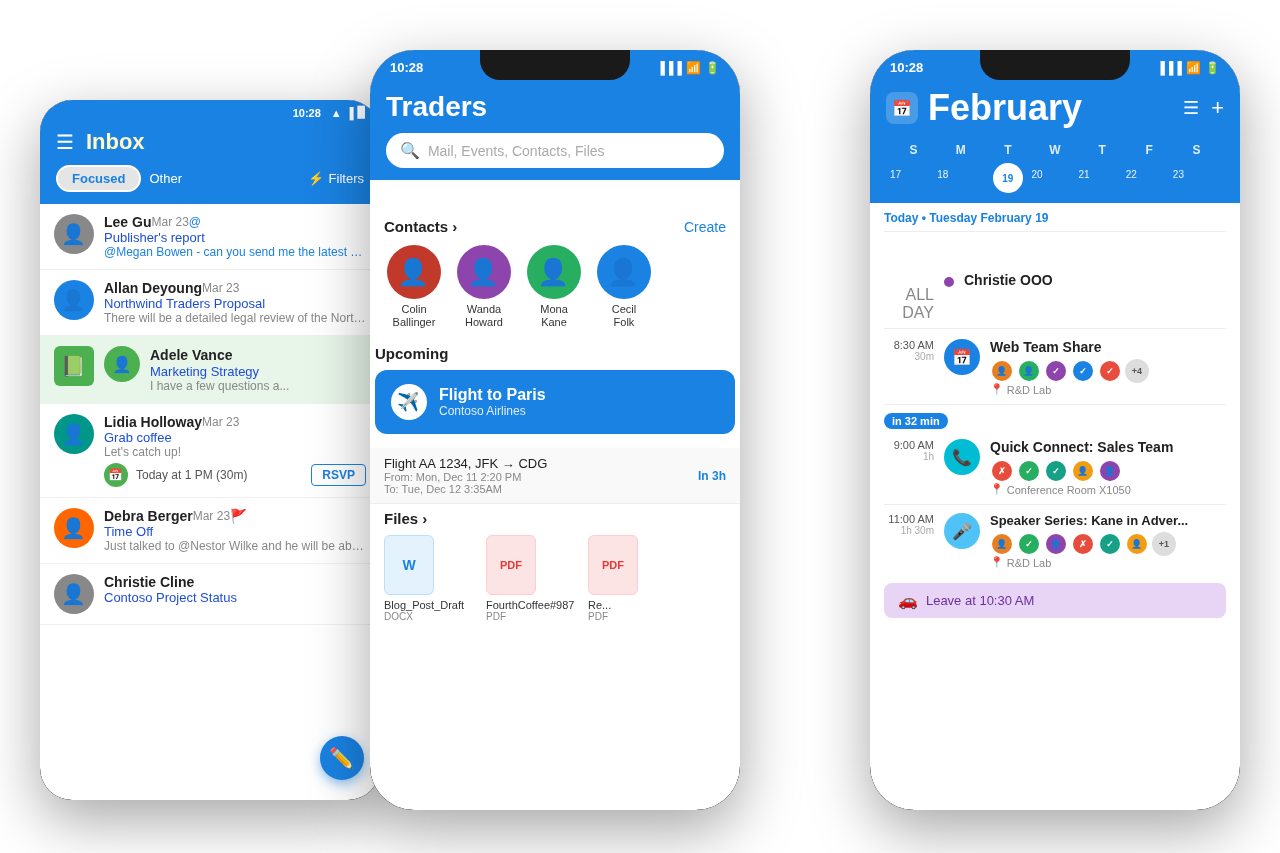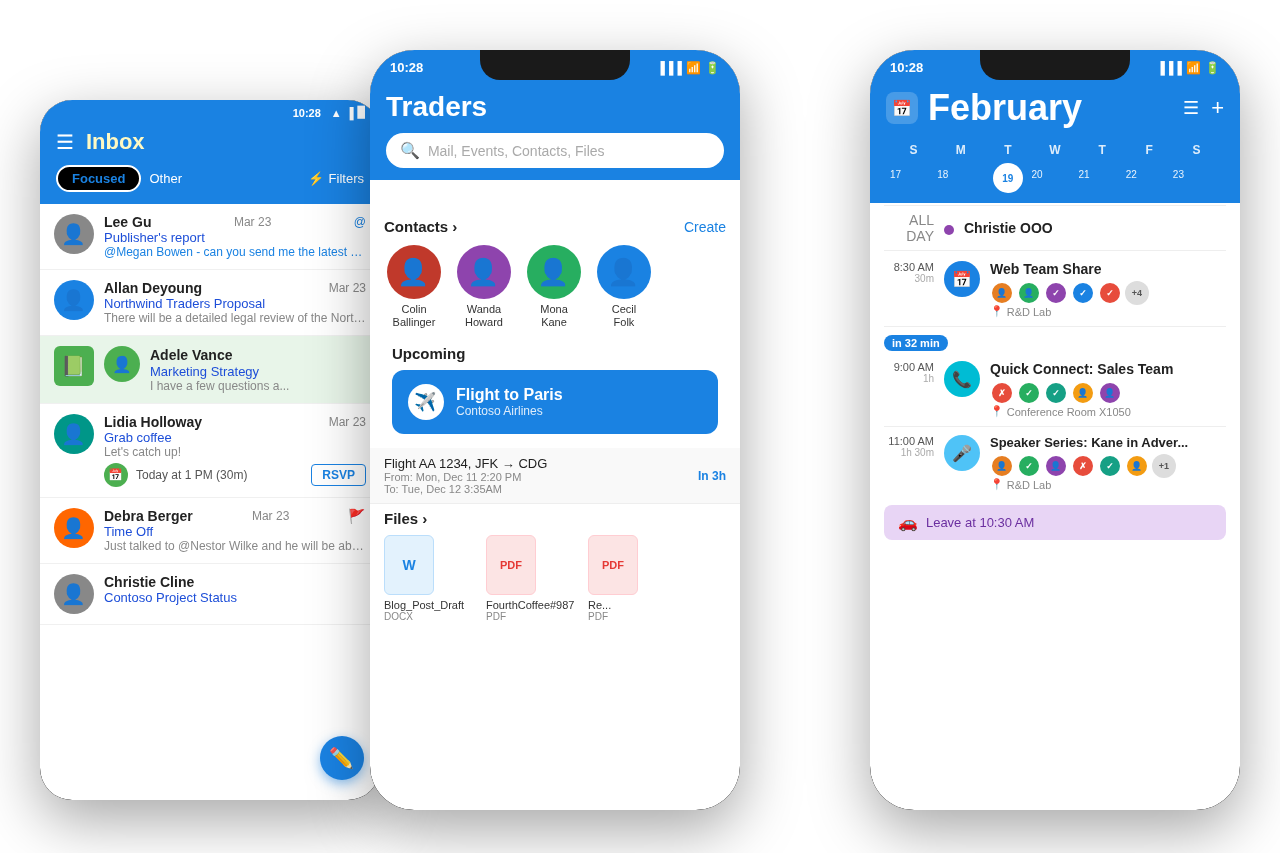--- a/index.html
+++ b/index.html
@@ -141,21 +141,21 @@
       font-size: 20px;
     }
 
     .inbox-tabs {
       display: flex;
       align-items: center;
       gap: 8px;
     }
 
     .tab-focused {
-      background: #000000;
+      background: #e5e5e5;
       color: #1a82e2;
       border: 2px solid white;
       border-radius: 20px;
       padding: 4px 14px;
       font-size: 13px;
       font-weight: 600;
     }
 
     .tab-other {
       color: white;
@@ -203,21 +203,21 @@
     .avatar.green { background: #4caf50; }
     .avatar.blue { background: #1a82e2; }
     .avatar.gray { background: #888; }
     .avatar.teal { background: #009688; }
     .avatar.orange { background: #ff6600; }
 
     .email-content { flex: 1; min-width: 0; }
 
     .email-header-row {
       display: flex;
-      justify-content: space-between;
+      justify-content: flex-start;
       align-items: center;
     }
 
     .email-sender {
       font-size: 14px;
       font-weight: 600;
       color: #222;
     }
 
     .email-date {
@@ -419,21 +419,21 @@
     }
 
     .contact-name {
       font-size: 11px;
       color: #333;
       text-align: center;
       line-height: 1.2;
     }
 
     .upcoming-section {
-      padding: 4px 22px;
+      padding: 4px 5px;
     }
 
     .upcoming-title {
       font-size: 15px;
       font-weight: 600;
       color: #222;
       margin-bottom: 8px;
     }
 
     .flight-card {
@@ -751,25 +751,26 @@
     }
 
     .all-day-row {
       display: flex;
       padding: 4px 14px;
       gap: 10px;
       align-items: center;
     }
 
     .all-day-label {
-      font-size: 14px;
+      font-size: 16px;
       color: #888;
       width: 50px;
       text-align: right;
       flex-shrink: 0;
+      margin-top: 48px;
     }
 
     .leave-card {
       background: #e8d5f5;
       border-radius: 8px;
       padding: 8px 14px;
       margin: 8px 14px;
       display: flex;
       align-items: center;
       gap: 8px;
@@ -1074,20 +1075,21 @@
             <span class="cal-date today">19</span>
           </div>
           <span class="cal-date">20</span>
           <span class="cal-date">21</span>
           <span class="cal-date">22</span>
           <span class="cal-date">23</span>
         </div>
       </div>
 
       <div class="cal-body">
+        <div class="cal-today-label">Today • Tuesday February 19</div>
         <div class="cal-divider"></div>
 
         <div class="all-day-row">
           <span class="all-day-label">ALL DAY</span>
           <div class="cal-event-dot dot-purple"></div>
           <span class="cal-event-title">Christie OOO</span>
         </div>
 
         <div class="cal-divider"></div>
 

